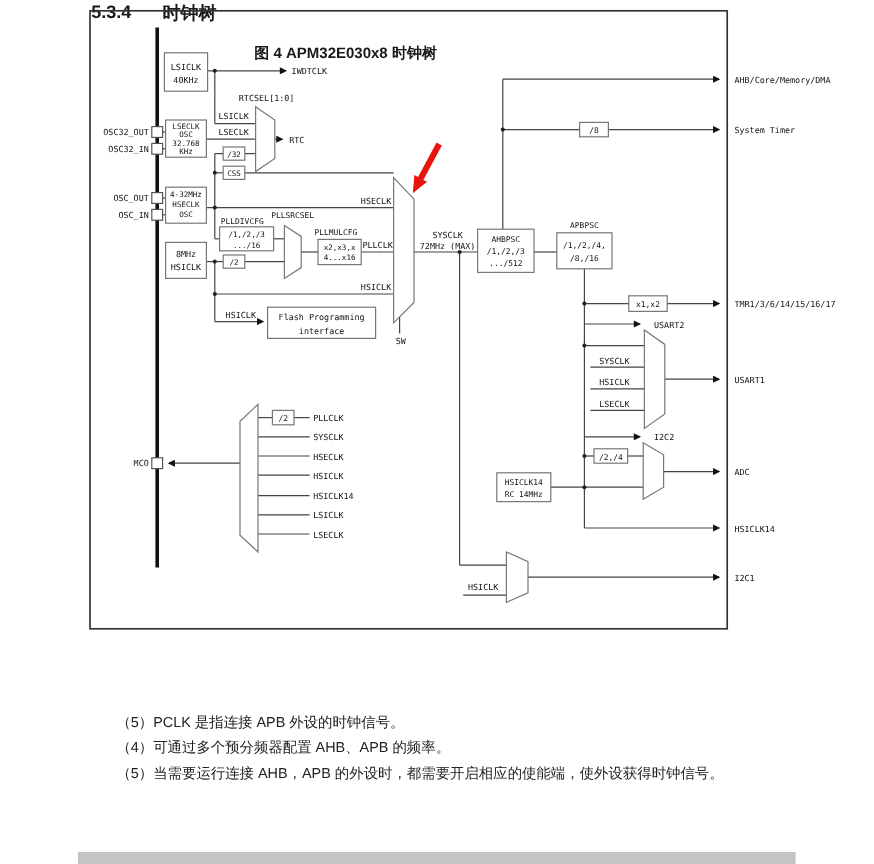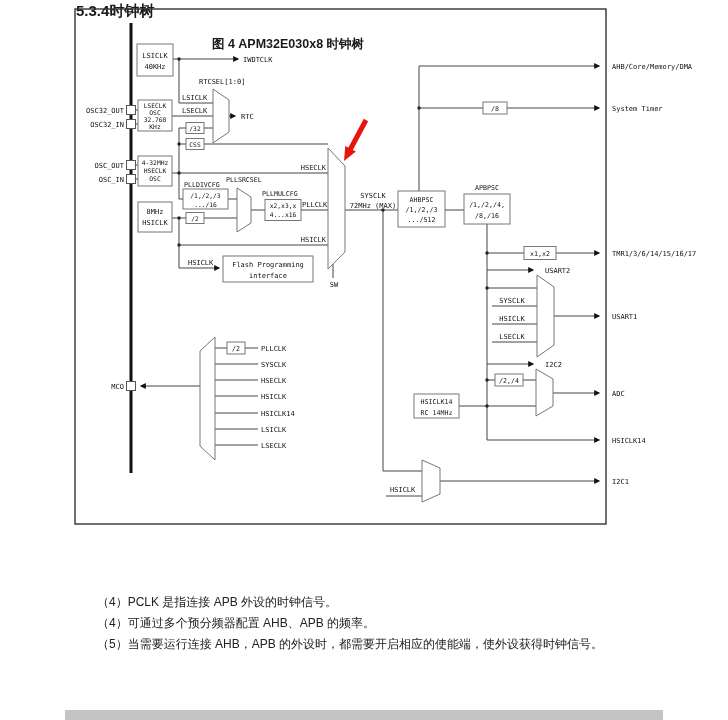--- a/index.html
+++ b/index.html
@@ -1,18 +1,18 @@
 <!DOCTYPE html>
 <html><head>
 <meta charset="utf-8">
 <style>
   html,body{margin:0;padding:0;background:#fff;}
   .page{position:relative;width:728px;height:720px;background:#fff;overflow:hidden;
         font-family:"Liberation Sans",sans-serif;color:#1a1a1a;}
-  .heading{position:absolute;left:76px;top:2px;font-size:15px;font-weight:bold;display:flex;}
+  .heading{position:absolute;left:76px;top:2px;font-size:15px;font-weight:bold;display:flex;gap:26px;}
   .caption{position:absolute;left:0;top:36px;width:576px;text-align:center;font-size:12.5px;font-weight:600;}
   svg{position:absolute;left:0;top:0;}
   .wire{stroke:#444;stroke-width:1;fill:none;}
   .thick{stroke:#111;stroke-width:3;}
   .box{fill:#fff;stroke:#777;stroke-width:1;}
   .mux{fill:#fff;stroke:#777;stroke-width:1;}
   .frame{fill:none;stroke:#333;stroke-width:1.4;}
   .pin{fill:#fff;stroke:#555;stroke-width:1;}
   .dt{font-family:"DejaVu Sans Mono",monospace;font-size:7px;fill:#111;}
   .dt6{font-family:"DejaVu Sans Mono",monospace;font-size:6.3px;fill:#111;}
@@ -243,19 +243,19 @@
     <text class="dt" x="612" y="308">TMR1/3/6/14/15/16/17</text>
     <text class="dt" x="612" y="371">USART1</text>
     <text class="dt" x="612" y="448">ADC</text>
     <text class="dt" x="612" y="495">HSICLK14</text>
     <text class="dt" x="612" y="536">I2C1</text>
 
     <polygon fill="#e8150f" points="363.8,170.8 348.4,199.5 345.3,197.9 344,213 355.9,203.5 352.8,201.9 368.2,173.2"></polygon>
   </svg>
 
   <div class="notes">
-    <div class="item">（4）PCLK 是指连接 APB 外设的时钟信号。</div>
+    <div class="item">（5）PCLK 是指连接 APB 外设的时钟信号。</div>
     <div class="item">（4）可通过多个预分频器配置 AHB、APB 的频率。</div>
     <div class="item">（5）当需要运行连接 AHB，APB 的外设时，都需要开启相应的使能端，使外设获得时钟信号。</div>
   </div>
 
   <div class="graybar"></div>
 </div>
 
 </body></html>

